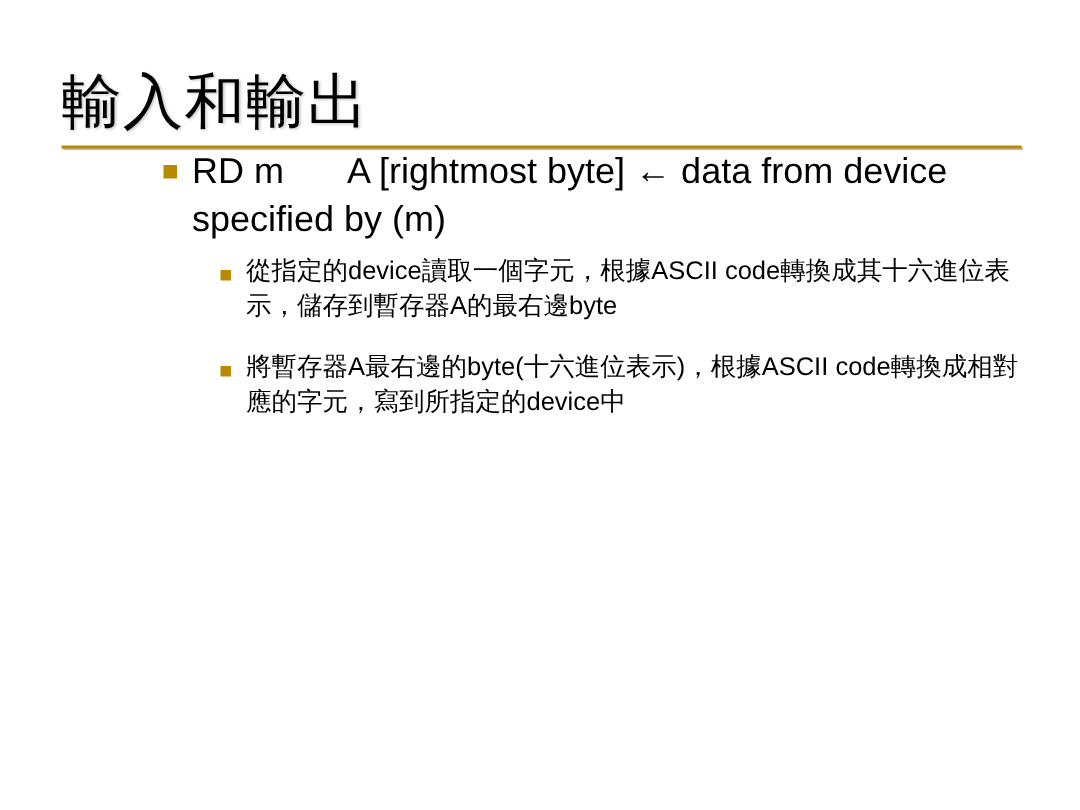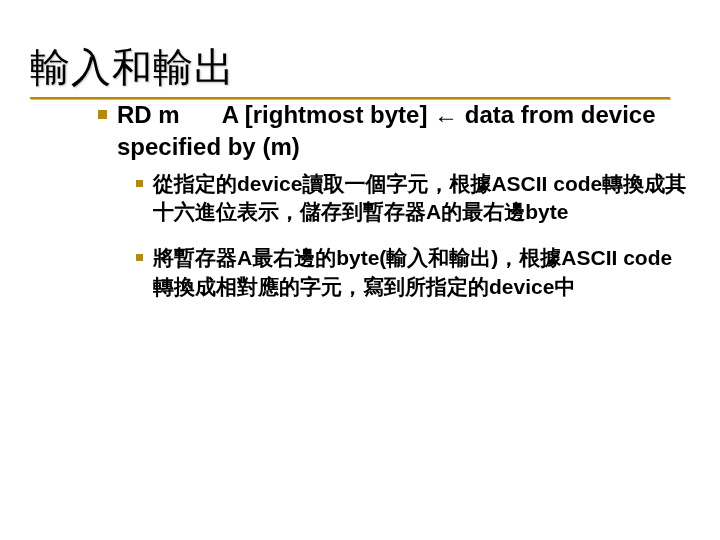--- a/index.html
+++ b/index.html
@@ -6,21 +6,21 @@
     body {
       width: 720px;
       height: 540px;
       background: #ffffff;
       font-family: "Microsoft JhengHei", "PMingLiU", Arial, sans-serif;
       color: #000000;
       position: relative;
       overflow: hidden;
     }
     .slide {
-      padding: 40px 30px 30px 30px;
+      padding: 40px 30px 30px 41px;
     }
     .title {
       font-size: 40px;
       font-weight: normal;
       font-family: "DFKai-SB", "KaiTi", "PMingLiU", serif;
       letter-spacing: 1px;
       text-shadow: 1px 1px 2px rgba(0,0,0,0.25);
     }
     .title-underline {
       height: 2px;
@@ -28,21 +28,20 @@
       box-shadow: 1px 1px 1px rgba(0,0,0,0.3);
       margin-top: 2px;
       width: 640px;
     }
     .bullets-l1 {
       list-style: none;
       margin-left: 68px;
     }
     .bullets-l1 > li {
       margin-bottom: 18px;
-      font-weight: bold;
     }
     .bullet-row {
       display: flex;
       align-items: flex-start;
       gap: 10px;
     }
     .sq {
       width: 9px;
       height: 9px;
       background: #b88a00;
@@ -60,21 +59,21 @@
       font-size: 24px;
       line-height: 1.35;
       font-family: Tahoma, Arial, "Microsoft JhengHei", sans-serif;
     }
     .bullets-l2 {
       list-style: none;
       margin-left: 38px;
       margin-top: 6px;
     }
     .l2-text {
-      font-size: 21px;
+      font-size: 17px;
       line-height: 1.35;
       font-family: Tahoma, Arial, "Microsoft JhengHei", sans-serif;
     }
     .mono-gap { display:inline-block; width: 42px; }
   </style>
 </head>
 <body>
 
 <div class="slide">
 
@@ -97,20 +96,20 @@
           <span class="sq-sm"></span>
           <div class="l2-text">從指定的device讀取一個字元，根據ASCII code轉換成其十六進位表示，儲存到暫存器A的最右邊byte</div>
         </li>
       </ul>
     </li>
 
     <li>
       <ul class="bullets-l2">
         <li class="bullet-row">
           <span class="sq-sm"></span>
-          <div class="l2-text">將暫存器A最右邊的byte(輸入和輸出)，根據ASCII code轉換成相對應的字元，寫到所指定的device中</div>
+          <div class="l2-text">將暫存器A最右邊的byte(十六進位表示)，根據ASCII code轉換成相對應的字元，寫到所指定的device中</div>
         </li>
       </ul>
     </li>
 
   </ul>
 
 </div>
 
 </body></html>

